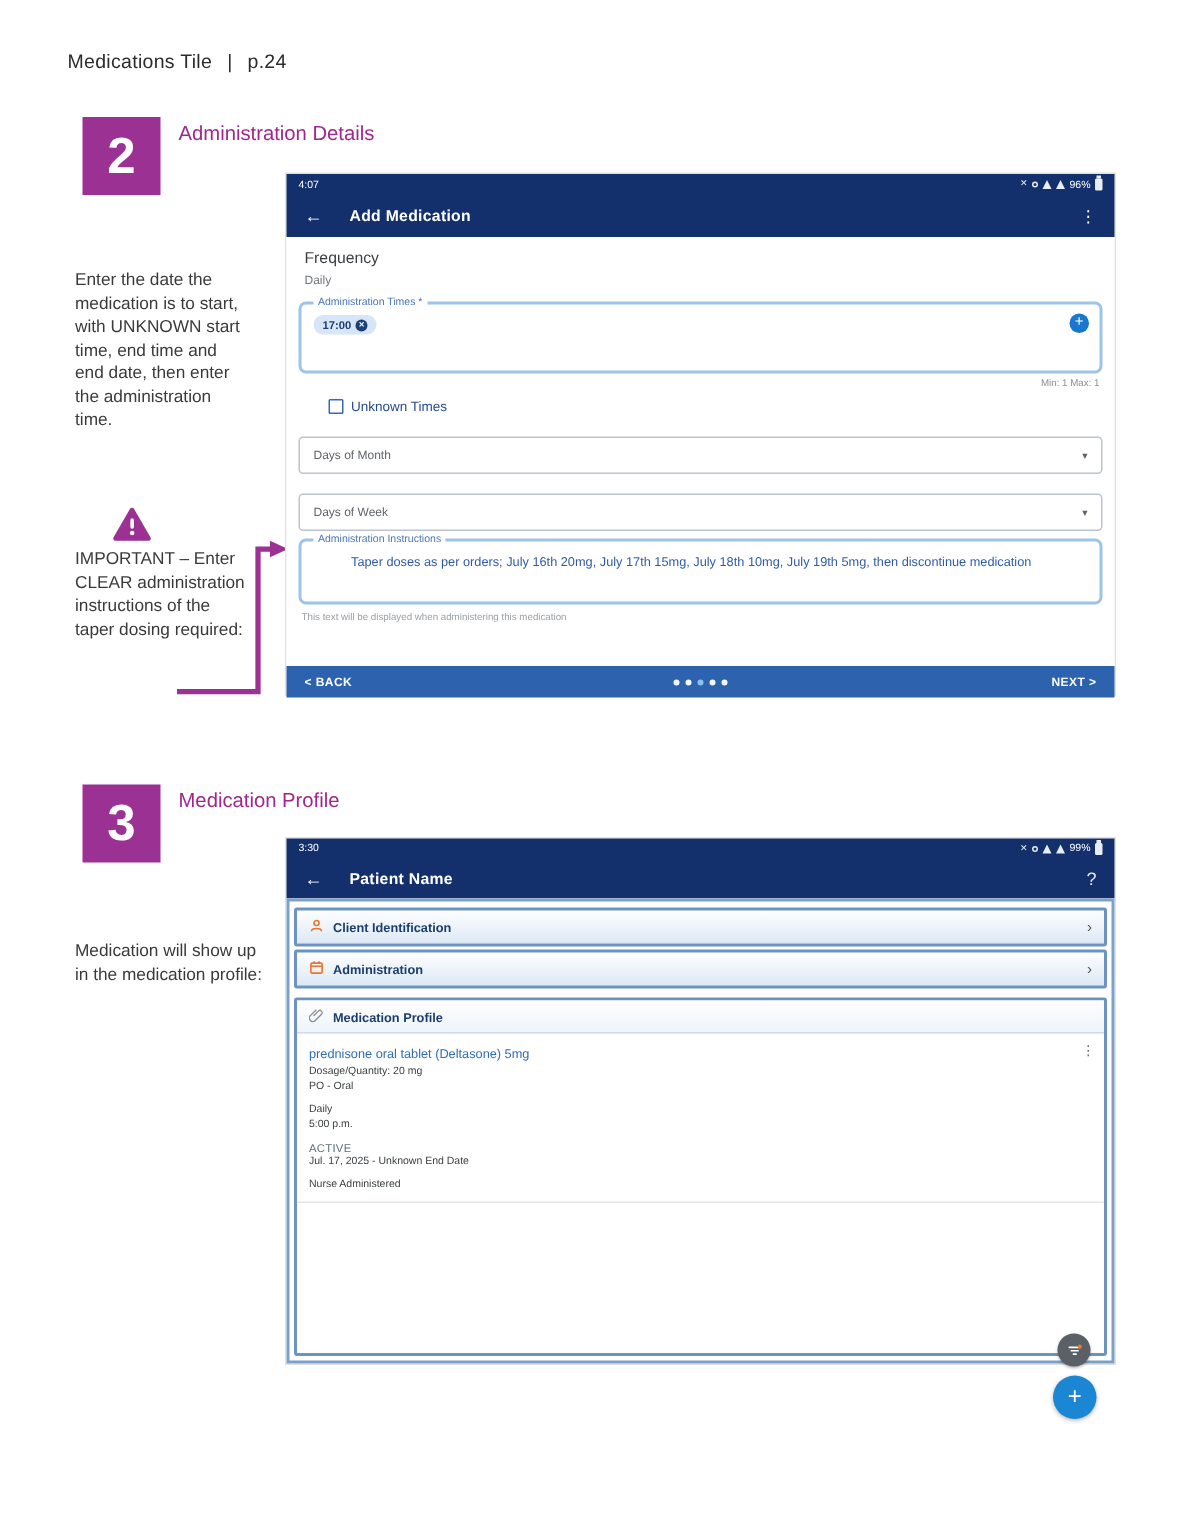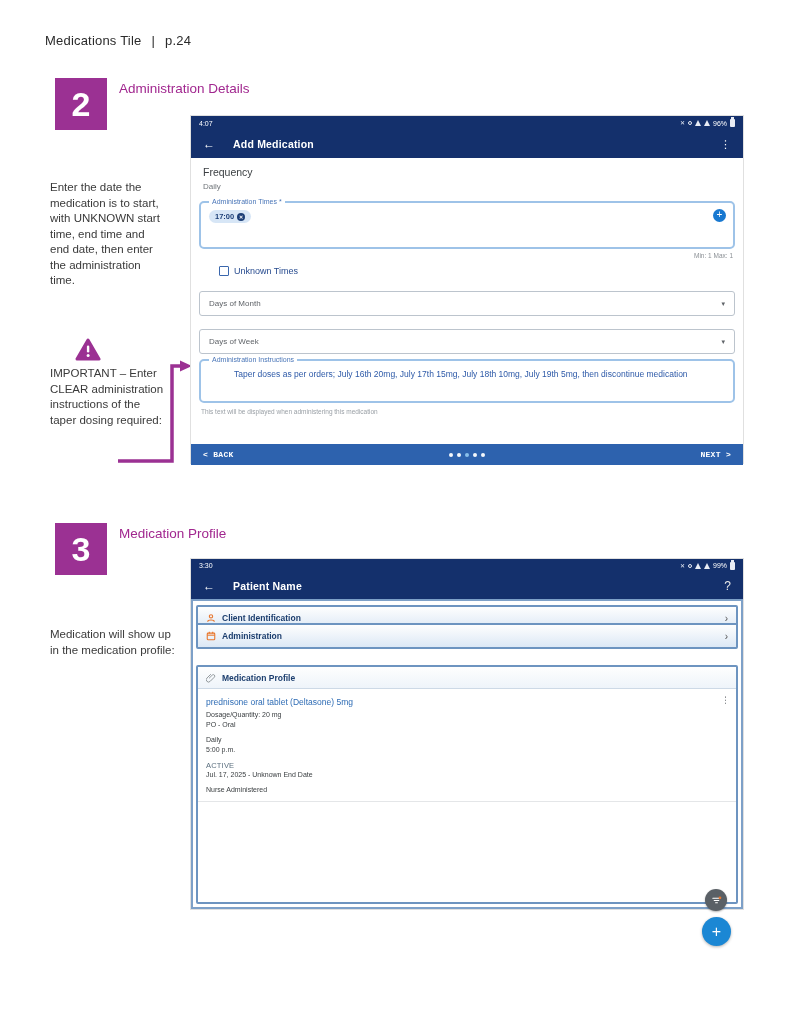--- a/index.html
+++ b/index.html
@@ -49,38 +49,38 @@
   .cbox { width:10px; height:10px; border:1.5px solid #3a67ad; border-radius:1px; background:#fff; cursor:pointer; }
   .cblabel { font-size:9px; color:#274b8f; }
   .dd { position:absolute; left:8px; right:8px; height:25px; border:1px solid #bcc4cd; border-radius:3px;
         display:flex; align-items:center; padding:0 9px; font-size:8px; color:#5f6368; cursor:pointer; background:#fff; }
   .dd .caret { margin-left:auto; font-size:7px; color:#5f6368; }
   .dd1 { top:133px; } .dd2 { top:171px; }
   .fs-instr { top:201px; height:44px;padding-left:24px; }
   .instr-text { padding:8px 9px 0 9px; font-size:8.5px; color:#2e5aa8; line-height:1.3; }
   .instr-helper { position:absolute; left:10px; top:250px; font-size:6.5px; color:#9aa0a6; }
   .navbar { height:21px; background:#2d62ae; color:#fff; display:flex; align-items:center; padding:0 12px; }
-  .navbar .nav-label { font-size:8px; font-weight:bold; letter-spacing:.3px; cursor:pointer;font-family:Liberation Mono, monospace; }
+  .navbar .nav-label { font-size:8px; font-weight:bold; letter-spacing:.3px; cursor:pointer; }
   .pagedots { position:absolute; left:0; right:0; display:flex; justify-content:center; gap:4px; pointer-events:none; }
   .pdot { width:4px; height:4px; border-radius:50%; background:#ffffff; opacity:.95; }
   .pdot.active { background:#8fc5ee; }
   .navbar .next { margin-left:auto; }
 
   
   .warn-icon { position:absolute; left:75px; top:338px; }
   .arrow-svg { position:absolute; left:115px; top:358px; }
 
   
   .s2-content { position:relative; height:310px; border:2px solid #7da0c8; background:#fff; }
   .acc-row { position:absolute; left:3px; right:3px; height:26px; border:2px solid #6d94c0; border-radius:2px;
              background:linear-gradient(#fefefe,#dce8f5); display:flex; align-items:center; padding:0 8px;
              cursor:pointer; }
   .acc-row .acc-label { font-size:8.5px; font-weight:bold; color:#1c3e6e; margin-left:6px; }
   .acc-row .chev { margin-left:auto; font-size:10px; color:#555; }
-  .row1 { top:4px; } .row2 { top:22px; }
+  .row1 { top:4px; } .row2 { top:32px; }
   .panel3 { position:absolute; left:3px; right:3px; top:64px; bottom:3px; border:2px solid #6d94c0;
             border-radius:2px; background:#fff; }
   .panel3-header { height:22px; background:linear-gradient(#fefefe,#eef4fa); border-bottom:1px solid #cdd9e6;
                    display:flex; align-items:center; padding:0 8px; }
   .panel3-header .acc-label { font-size:8.5px; font-weight:bold; color:#1c3e6e; margin-left:6px; }
   .med { position:relative; padding:8px 8px 6px 8px; border-bottom:1px solid #e4e6e8; }
   .med-name { font-size:8.5px; color:#2e6cb5; margin-bottom:3px; }
   .med-line { font-size:7px; color:#3c4043; line-height:1.45; }
   .med-gap { height:5px; }
   .med-status { font-size:7.5px; color:#5b6f7f; letter-spacing:.2px; }

